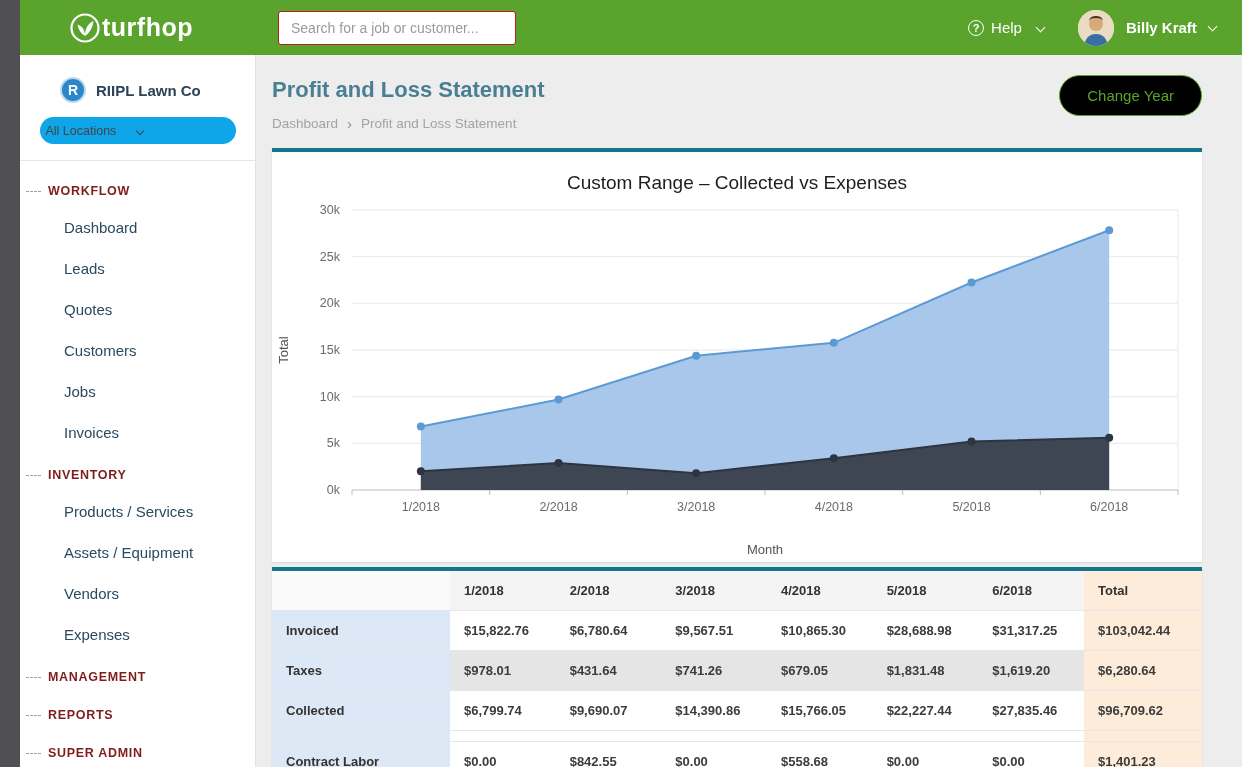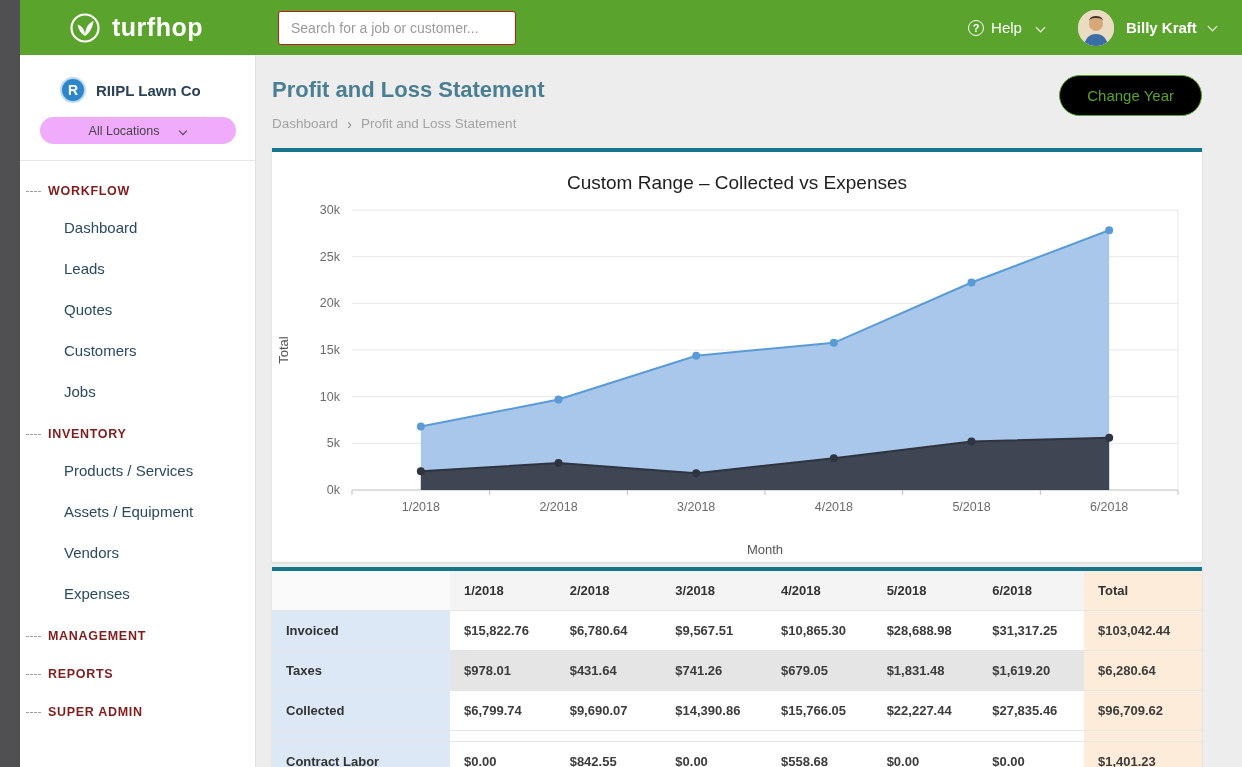--- a/index.html
+++ b/index.html
@@ -7,21 +7,21 @@
   body {
     width:1242px; height:767px; overflow:hidden;
     font-family:"Liberation Sans", sans-serif;
     background:#ededed;
   }
   .left-gutter { position:fixed; left:0; top:0; width:20px; height:767px; background:#505052; z-index:50; }
   .shell { margin-left:20px; width:1222px; height:767px; display:flex; flex-direction:column; }
 
   
   .topbar { height:55px; background:#5aa32c; display:flex; align-items:center; padding:0 26px 0 48px; flex:0 0 55px; }
-  .brand { display:flex; align-items:center; gap:10px; width:192px; color:#fff; }
+  .brand { display:flex; align-items:center; width:192px; color:#fff; }
   .brand-text { font-size:25px; font-weight:700; letter-spacing:.5px; color:#fff; }
   .search { height:34px; width:238px; margin-left:18px; border:1px solid #b91c1c; border-radius:3px;
             padding:0 12px; font-size:14px; color:#444; font-family:"Liberation Sans",sans-serif; outline:none; }
   .search::placeholder { color:#9a9a9a; }
   .top-right { margin-left:auto; display:flex; align-items:center; color:#fff; }
   .help { display:flex; align-items:center; gap:7px; font-size:15px; cursor:pointer; }
   .qmark { display:inline-flex; align-items:center; justify-content:center; width:16px; height:16px;
            border:1.5px solid #fff; border-radius:50%; font-size:11px; font-weight:700; }
   .chev { display:inline-block; width:7px; height:7px; border-right:1.5px solid currentColor;
           border-bottom:1.5px solid currentColor; transform:rotate(45deg); margin-left:8px; vertical-align:3px; }
@@ -29,22 +29,22 @@
   .username { font-size:15px; font-weight:700; cursor:pointer; }
 
   
   .app { display:flex; flex:1; min-height:0; }
   .sidebar { width:236px; flex:0 0 236px; background:#fff; border-right:1px solid #e2e2e2; overflow:hidden; }
   .company { display:flex; align-items:center; gap:10px; padding:22px 14px 12px 40px; }
   .company-badge { width:26px; height:26px; border-radius:50%; background:#2d86c9; color:#fff;
                    display:flex; align-items:center; justify-content:center; font-size:14px; font-weight:700;
                    border:2px solid #bcd9ef; flex:0 0 26px; }
   .company-name { font-size:15px; font-weight:600; color:#2b4257; }
-  .locations { display:flex; align-items:center; justify-content:center; gap:17px; width:196px; height:27px;
-               margin:2px auto 16px; background:#f0abfc; border:none; border-radius:14px;
+  .locations { display:flex; align-items:center; justify-content:flex-start; gap:17px; width:196px; height:27px;
+               margin:2px auto 16px; background:#0ea5e9; border:none; border-radius:14px;
                font-size:12.5px; color:#444; cursor:pointer; font-family:"Liberation Sans",sans-serif; }
   .locations .chev { margin-left:4px; vertical-align:2px; width:6px; height:6px; }
   nav { border-top:1px solid #e6e6e6; padding-top:8px; }
   .nav-section { display:flex; align-items:center; padding:15px 0 9px 6px; color:#7f1d1d;
                  font-weight:700; font-size:12.5px; letter-spacing:.7px; }
   .tree-dash { width:15px; border-top:1px dashed #9f9f9f; margin-right:7px; }
   .nav-item { padding:12px 0 12px 44px; font-size:15px; color:#2a4a60; cursor:pointer; }
 
   
   main { flex:1; padding:20px 40px 0 16px; min-width:0; overflow:hidden; }
@@ -128,20 +128,21 @@
       <nav id="nav">
           <div class="nav-section">
             <span class="tree-dash"></span>
             <span>WORKFLOW</span>
           </div>
           <div class="nav-item">Dashboard</div>
           <div class="nav-item">Leads</div>
           <div class="nav-item">Quotes</div>
           <div class="nav-item">Customers</div>
           <div class="nav-item">Jobs</div>
+          <div class="nav-item">Invoices</div>
           <div class="nav-section">
             <span class="tree-dash"></span>
             <span>INVENTORY</span>
           </div>
           <div class="nav-item">Products / Services</div>
           <div class="nav-item">Assets / Equipment</div>
           <div class="nav-item">Vendors</div>
           <div class="nav-item">Expenses</div>
           <div class="nav-section">
             <span class="tree-dash"></span>

